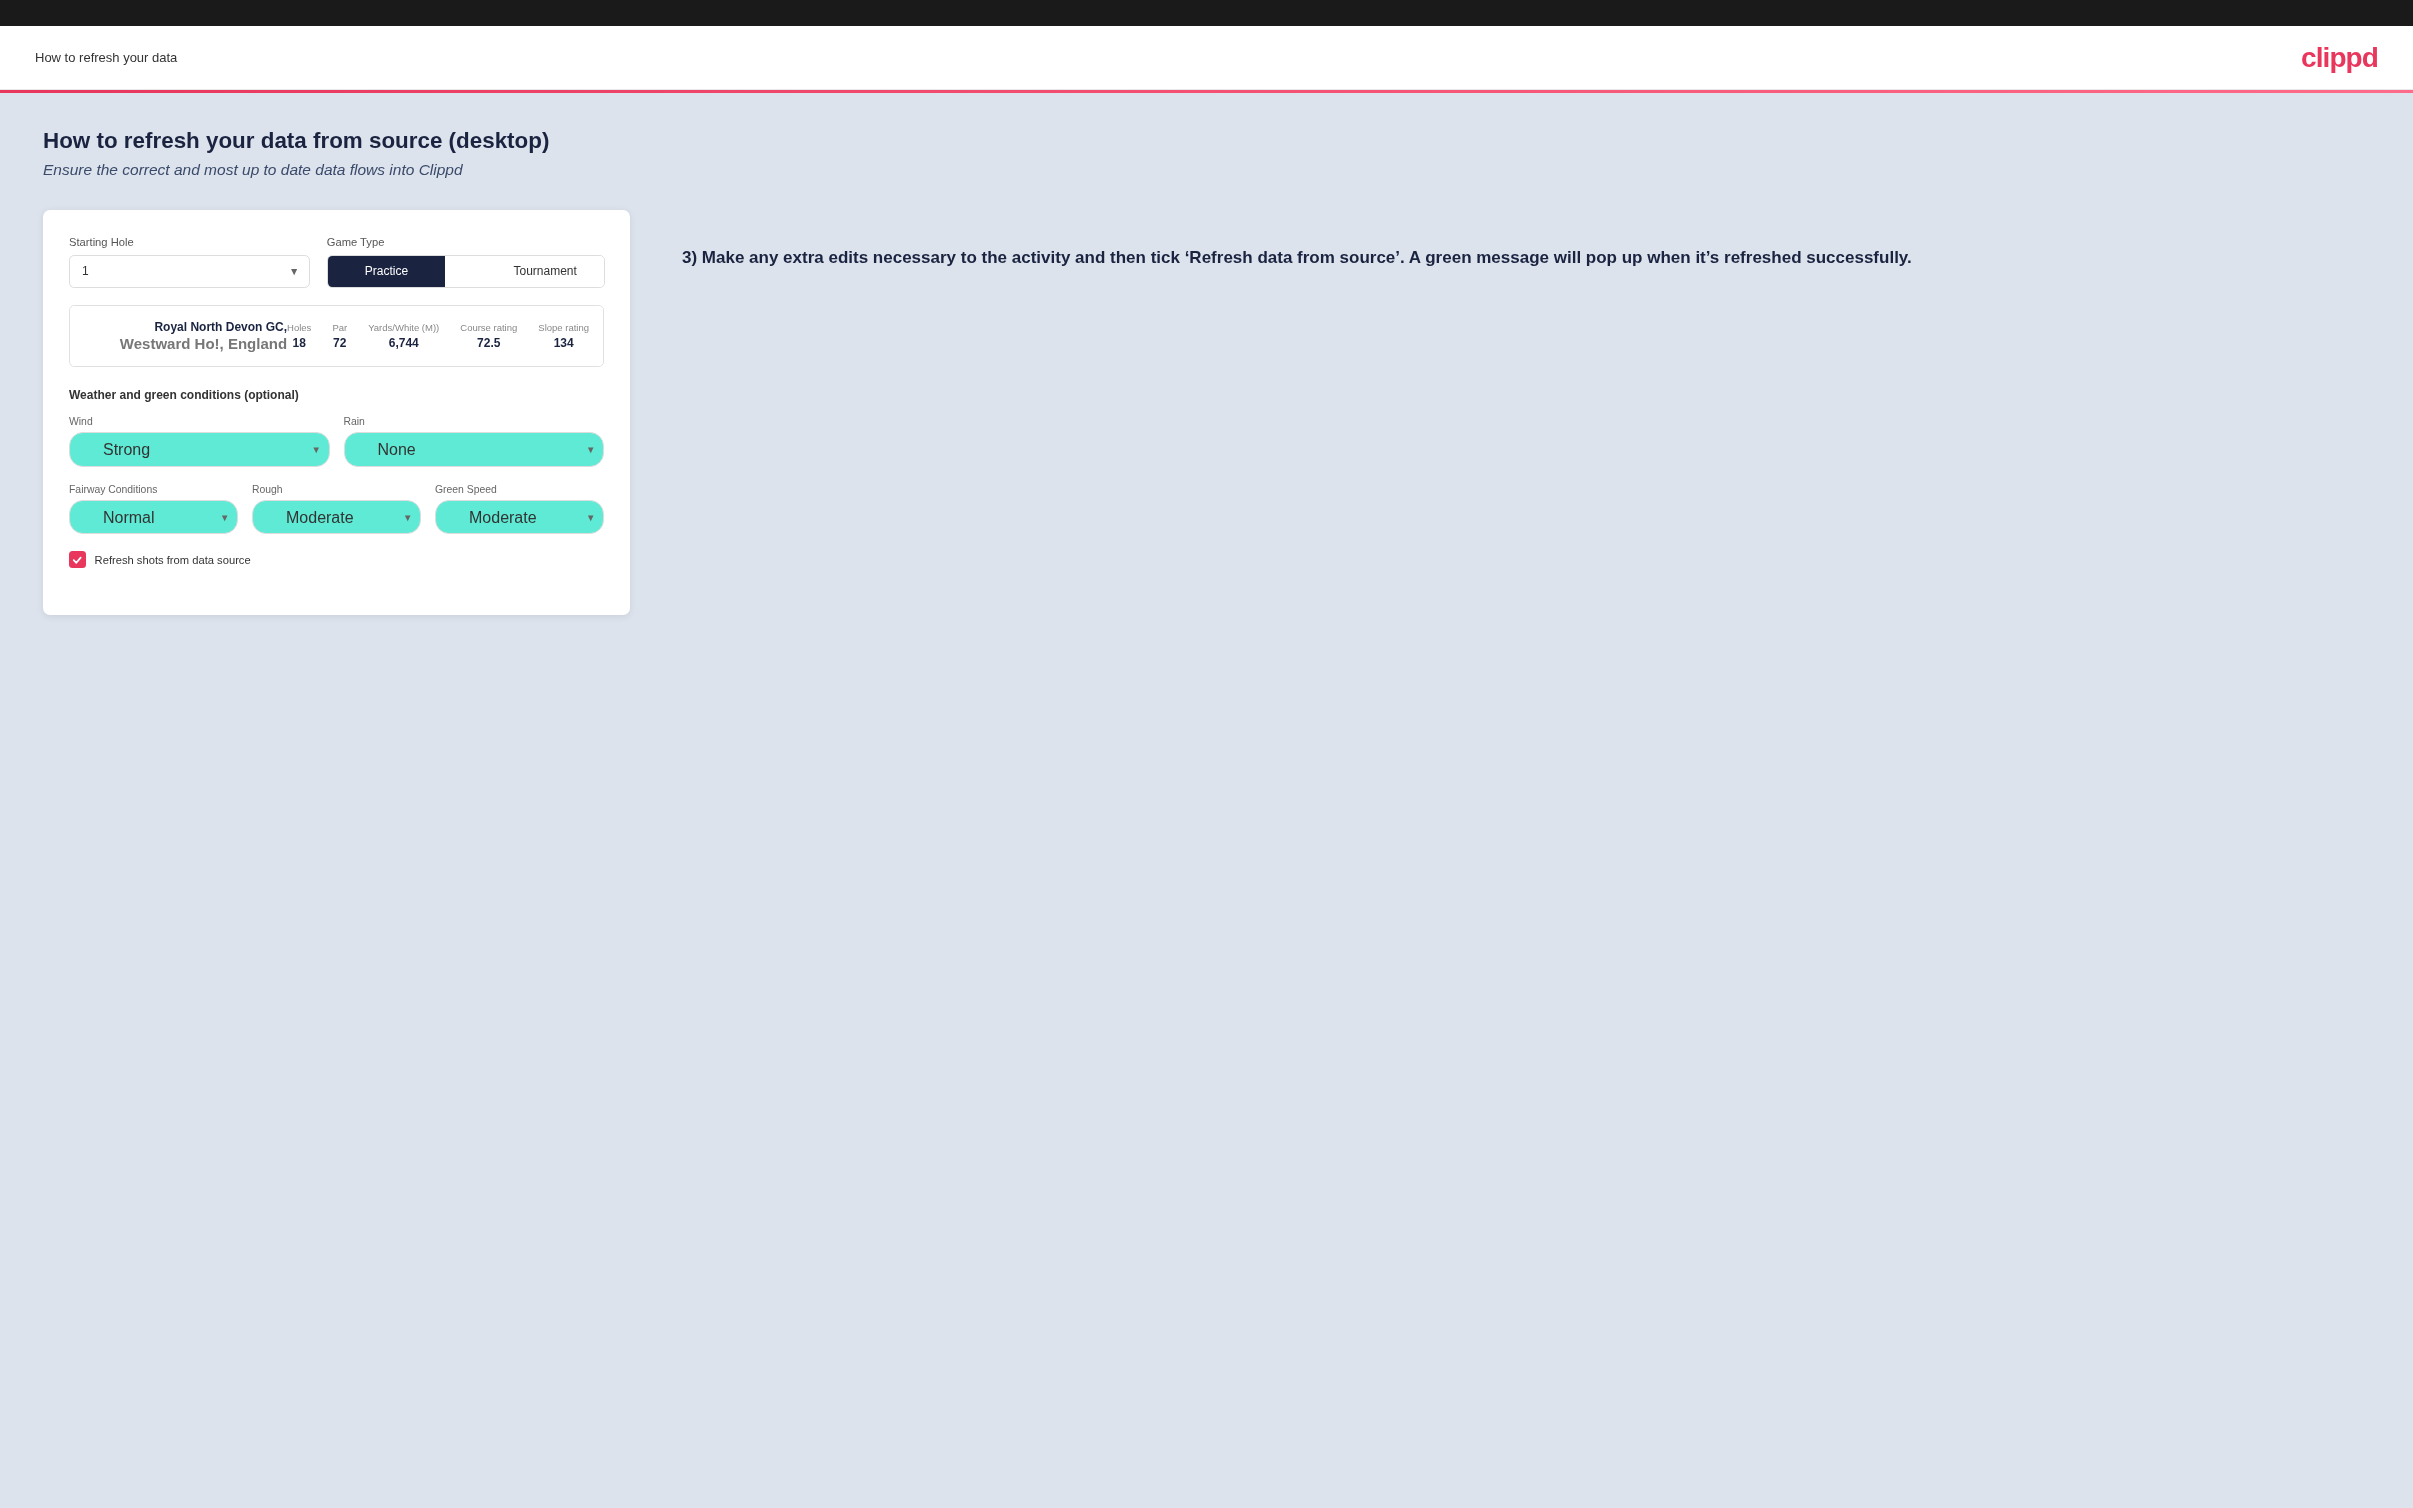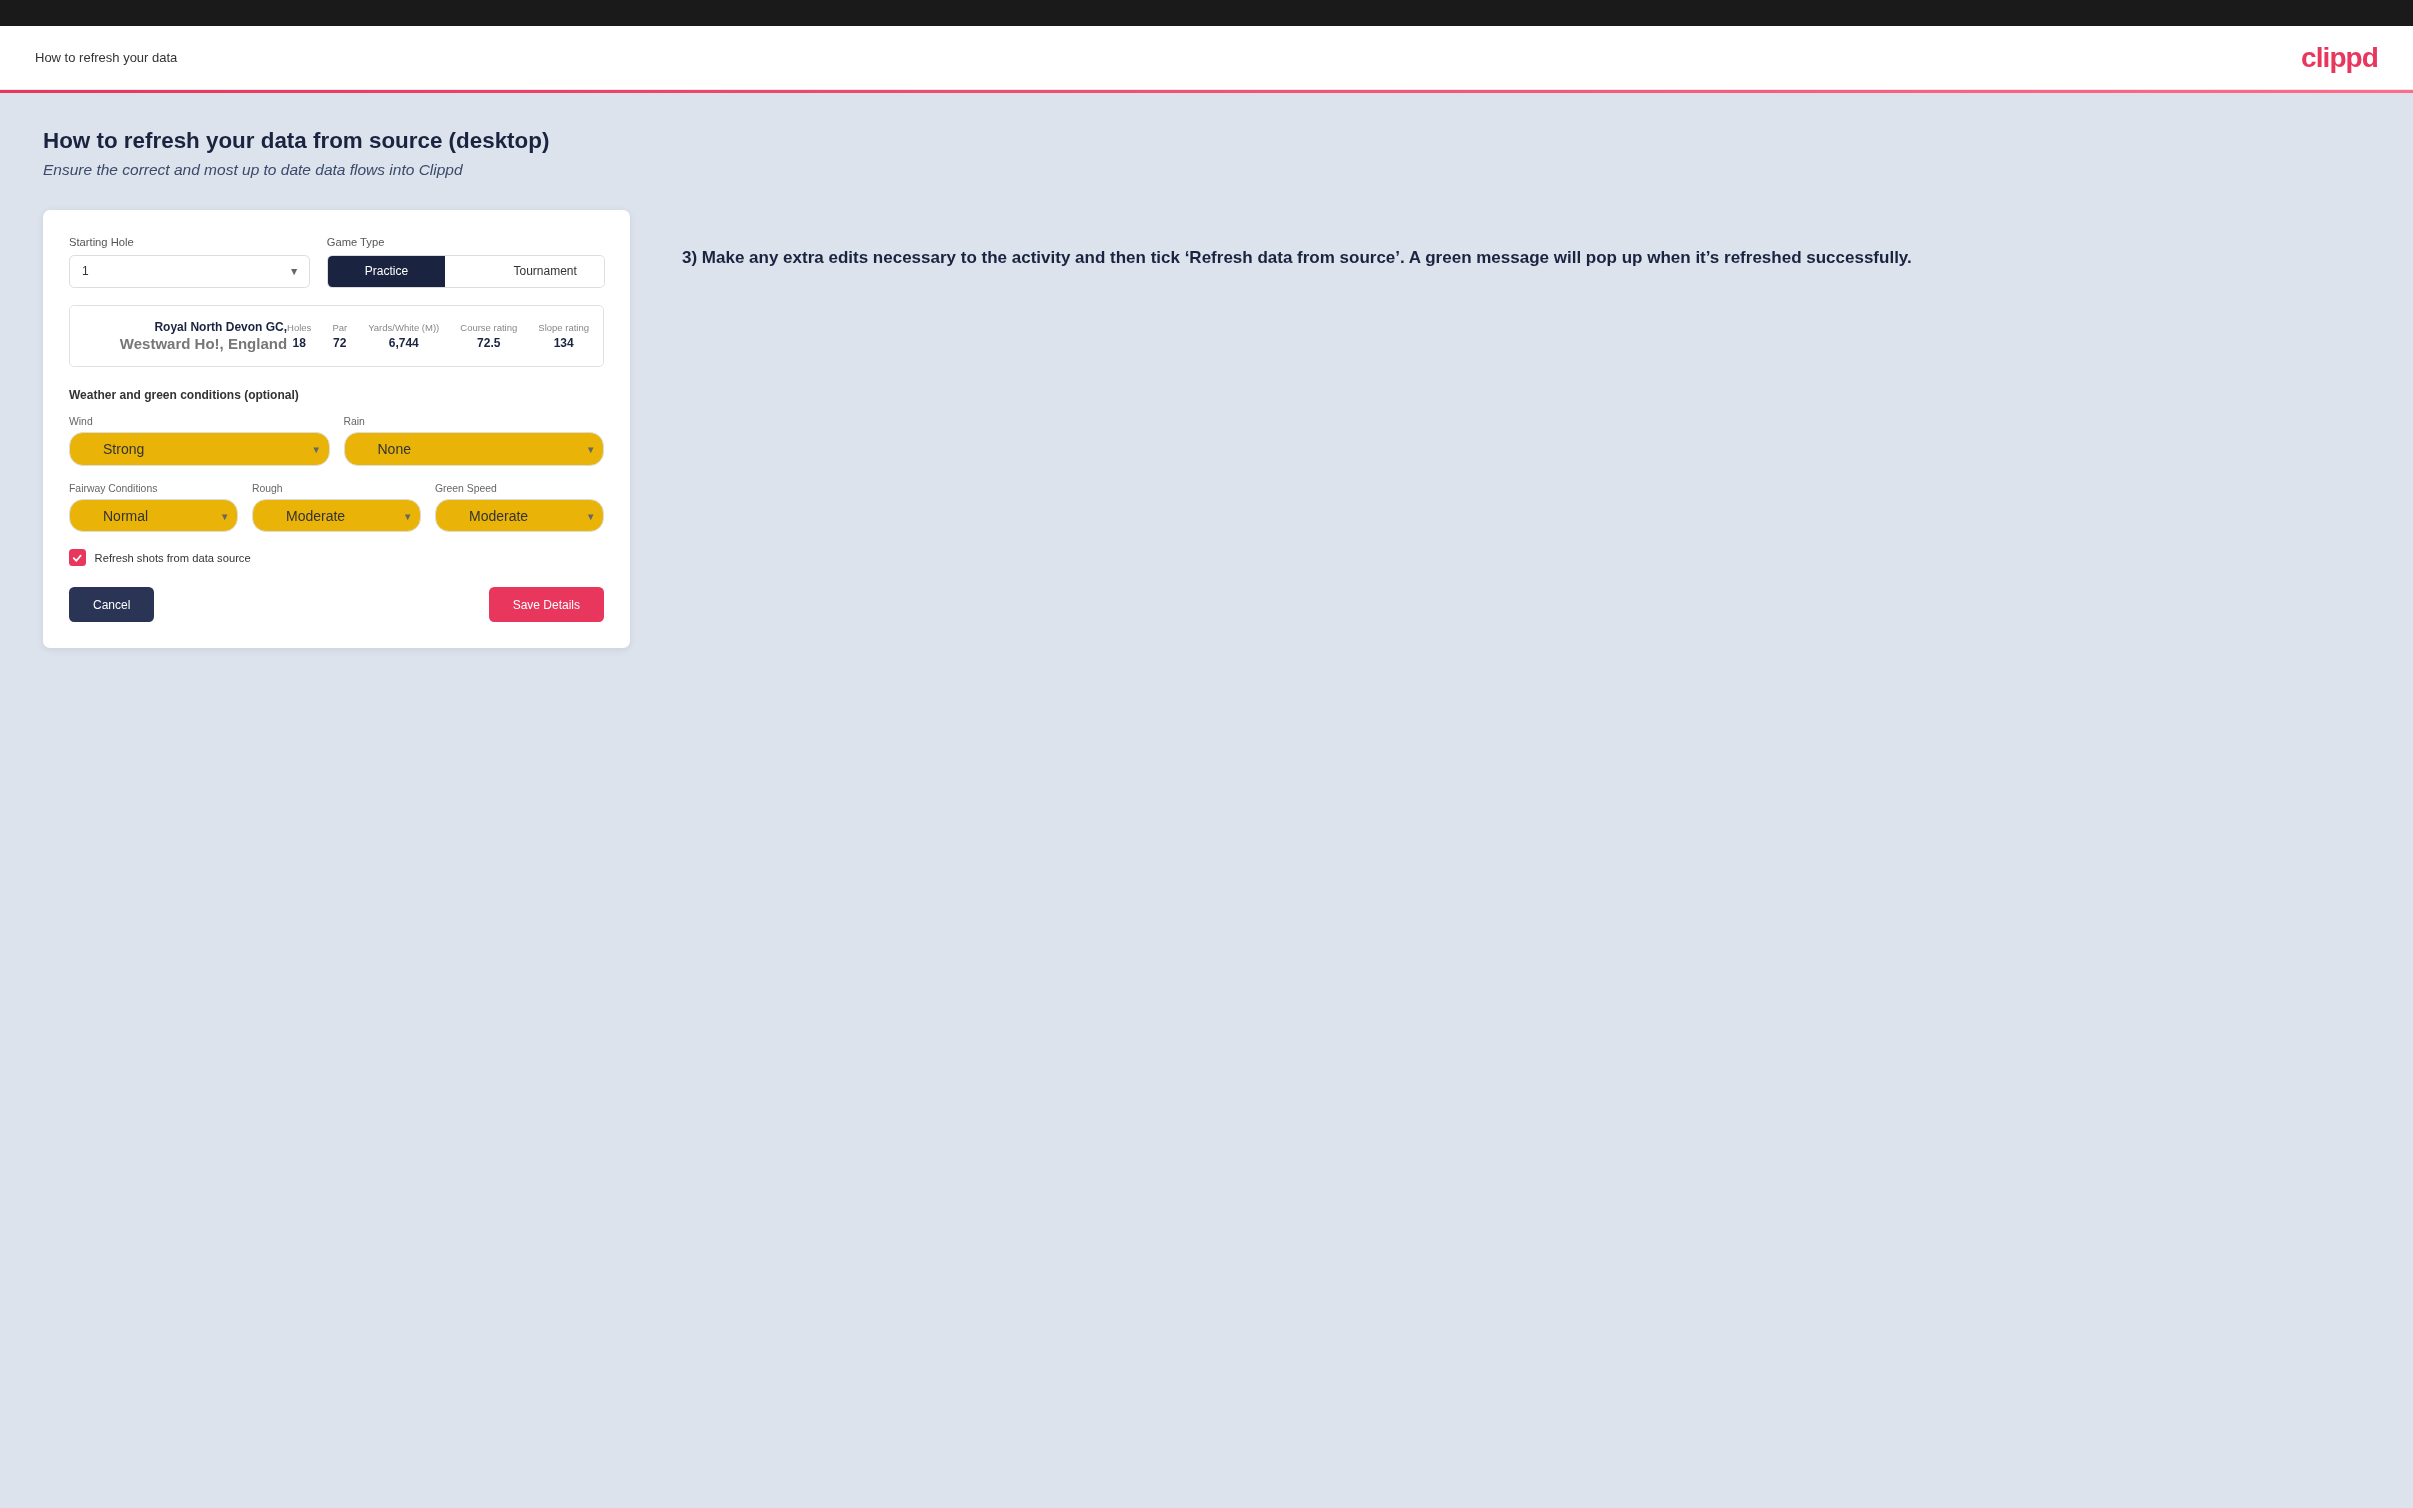--- a/index.html
+++ b/index.html
@@ -221,23 +221,23 @@
       font-size: 10.4px;
       color: #666;
       margin-bottom: 5.2px;
     }
 
     .condition-select {
       width: 100%;
       padding: 7.8px 28px 7.8px 33px;
       border: 0.9px solid #ddd;
       border-radius: 14px;
-      font-size: 14px;
-      color: #333;
-      background: #eab308;
+      font-size: 16px;
+      color: #333;
+      background: #5eead4;
       appearance: none;
       -webkit-appearance: none;
       cursor: pointer;
       position: relative;
     }
 
     .condition-wrapper {
       position: relative;
     }
 
@@ -471,24 +471,20 @@
 
       <div class="checkbox-row">
         <div class="checkbox-custom">
           <svg viewBox="0 0 12 12" fill="none" xmlns="http://www.w3.org/2000/svg">
             <path d="M2 6L5 9L10 3" stroke="white" stroke-width="2" stroke-linecap="round" stroke-linejoin="round"></path>
           </svg>
         </div>
         <span class="checkbox-label">Refresh shots from data source</span>
       </div>
 
-      <div class="button-row">
-        <button class="cancel-btn">Cancel</button>
-        <button class="save-btn">Save Details</button>
-      </div>
 
     </div>
 
     <div class="description-panel">
       <p class="description-text">3) Make any extra edits necessary to the activity and then tick ‘Refresh data from source’. A green message will pop up when it’s refreshed successfully.</p>
     </div>
   </div>
 </div>
 
 

